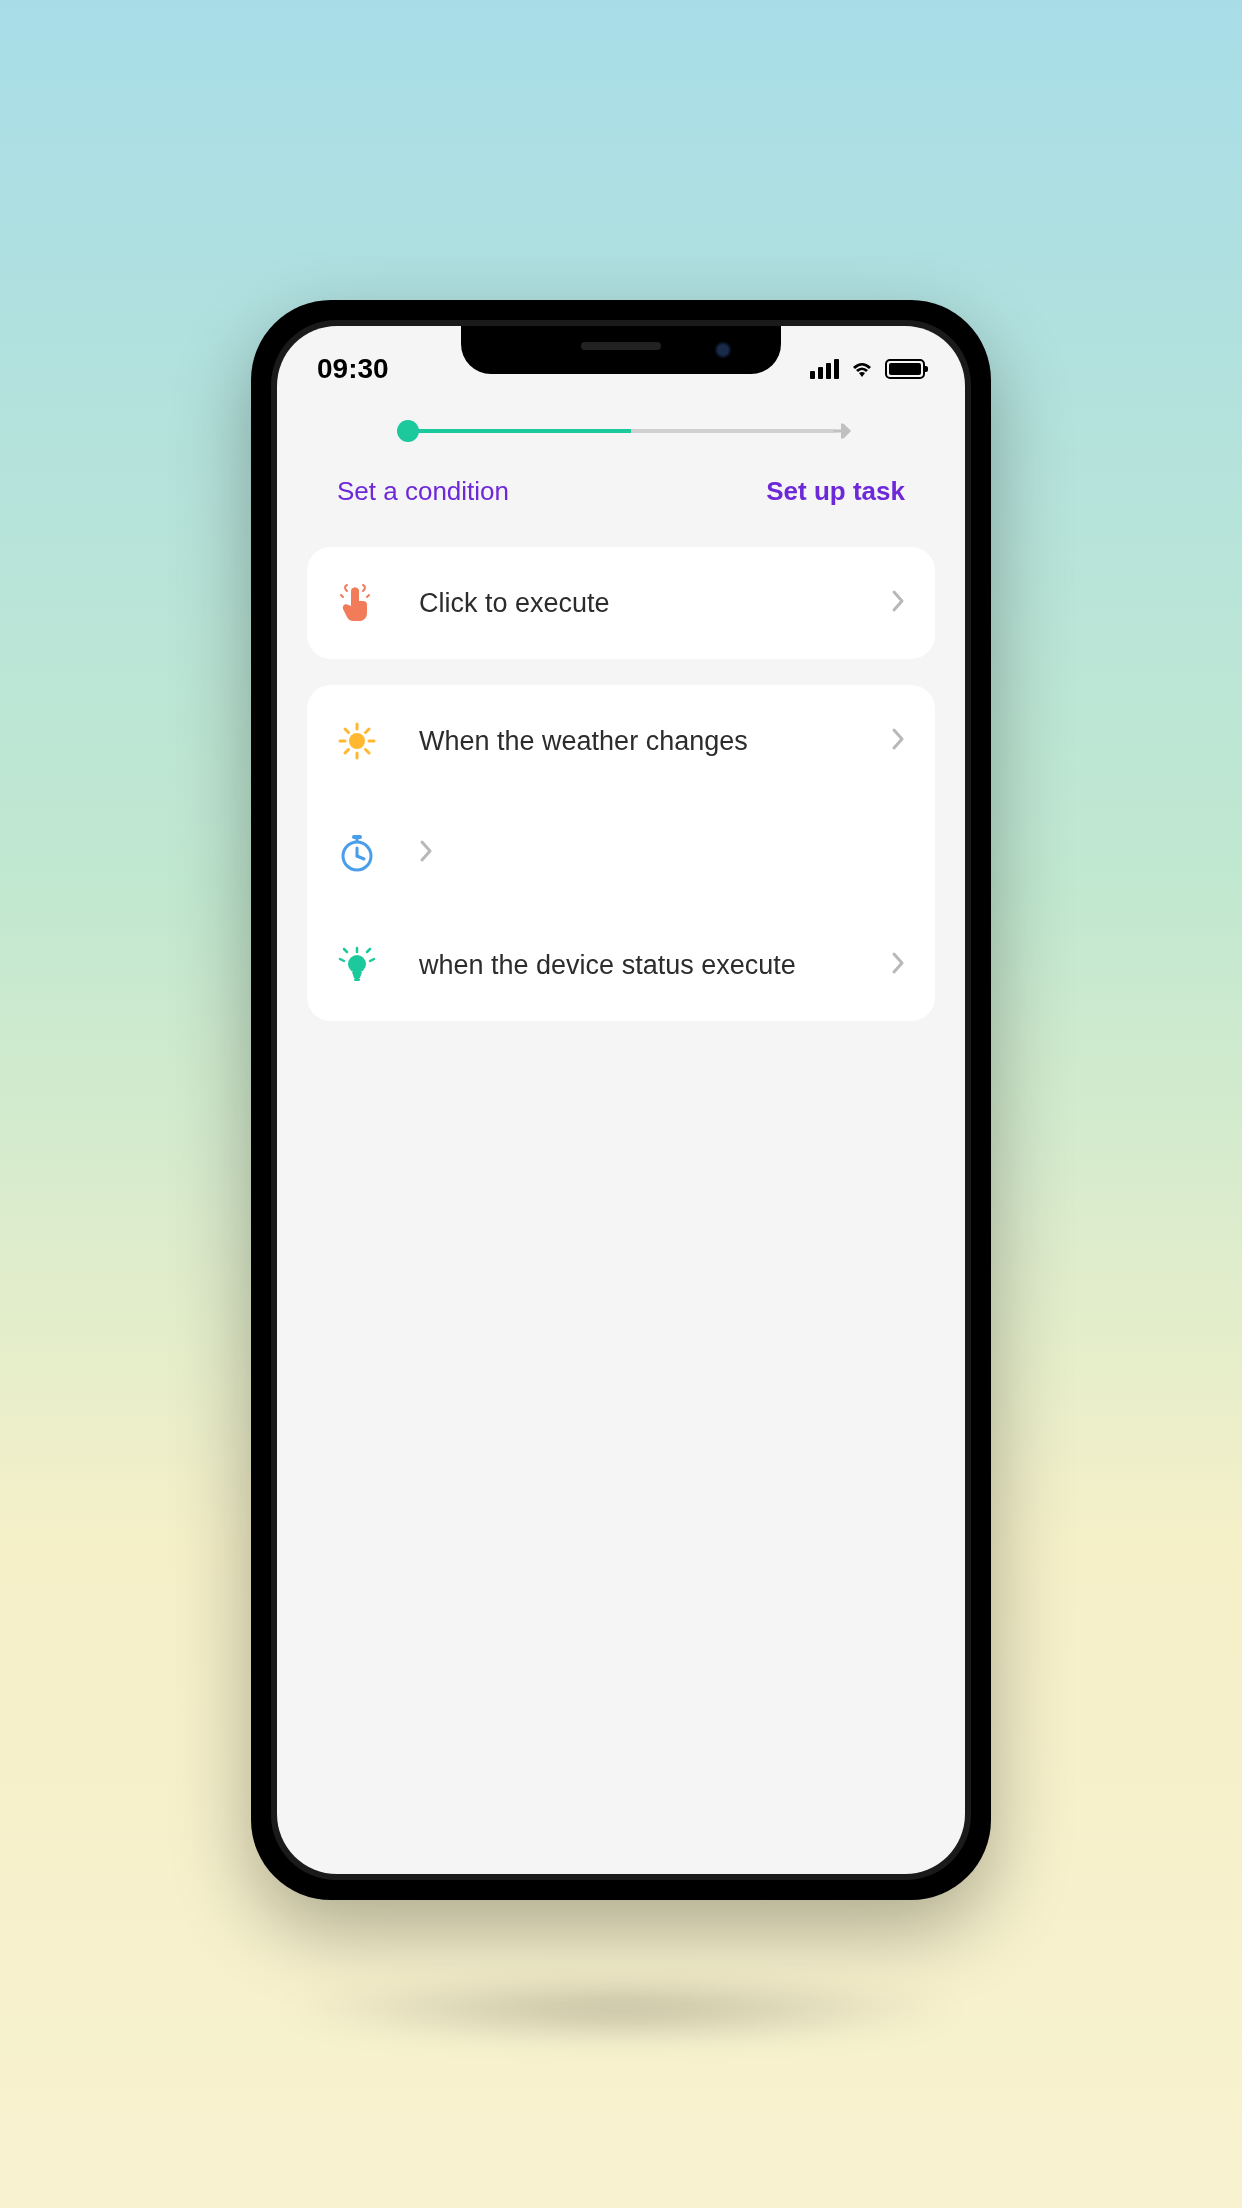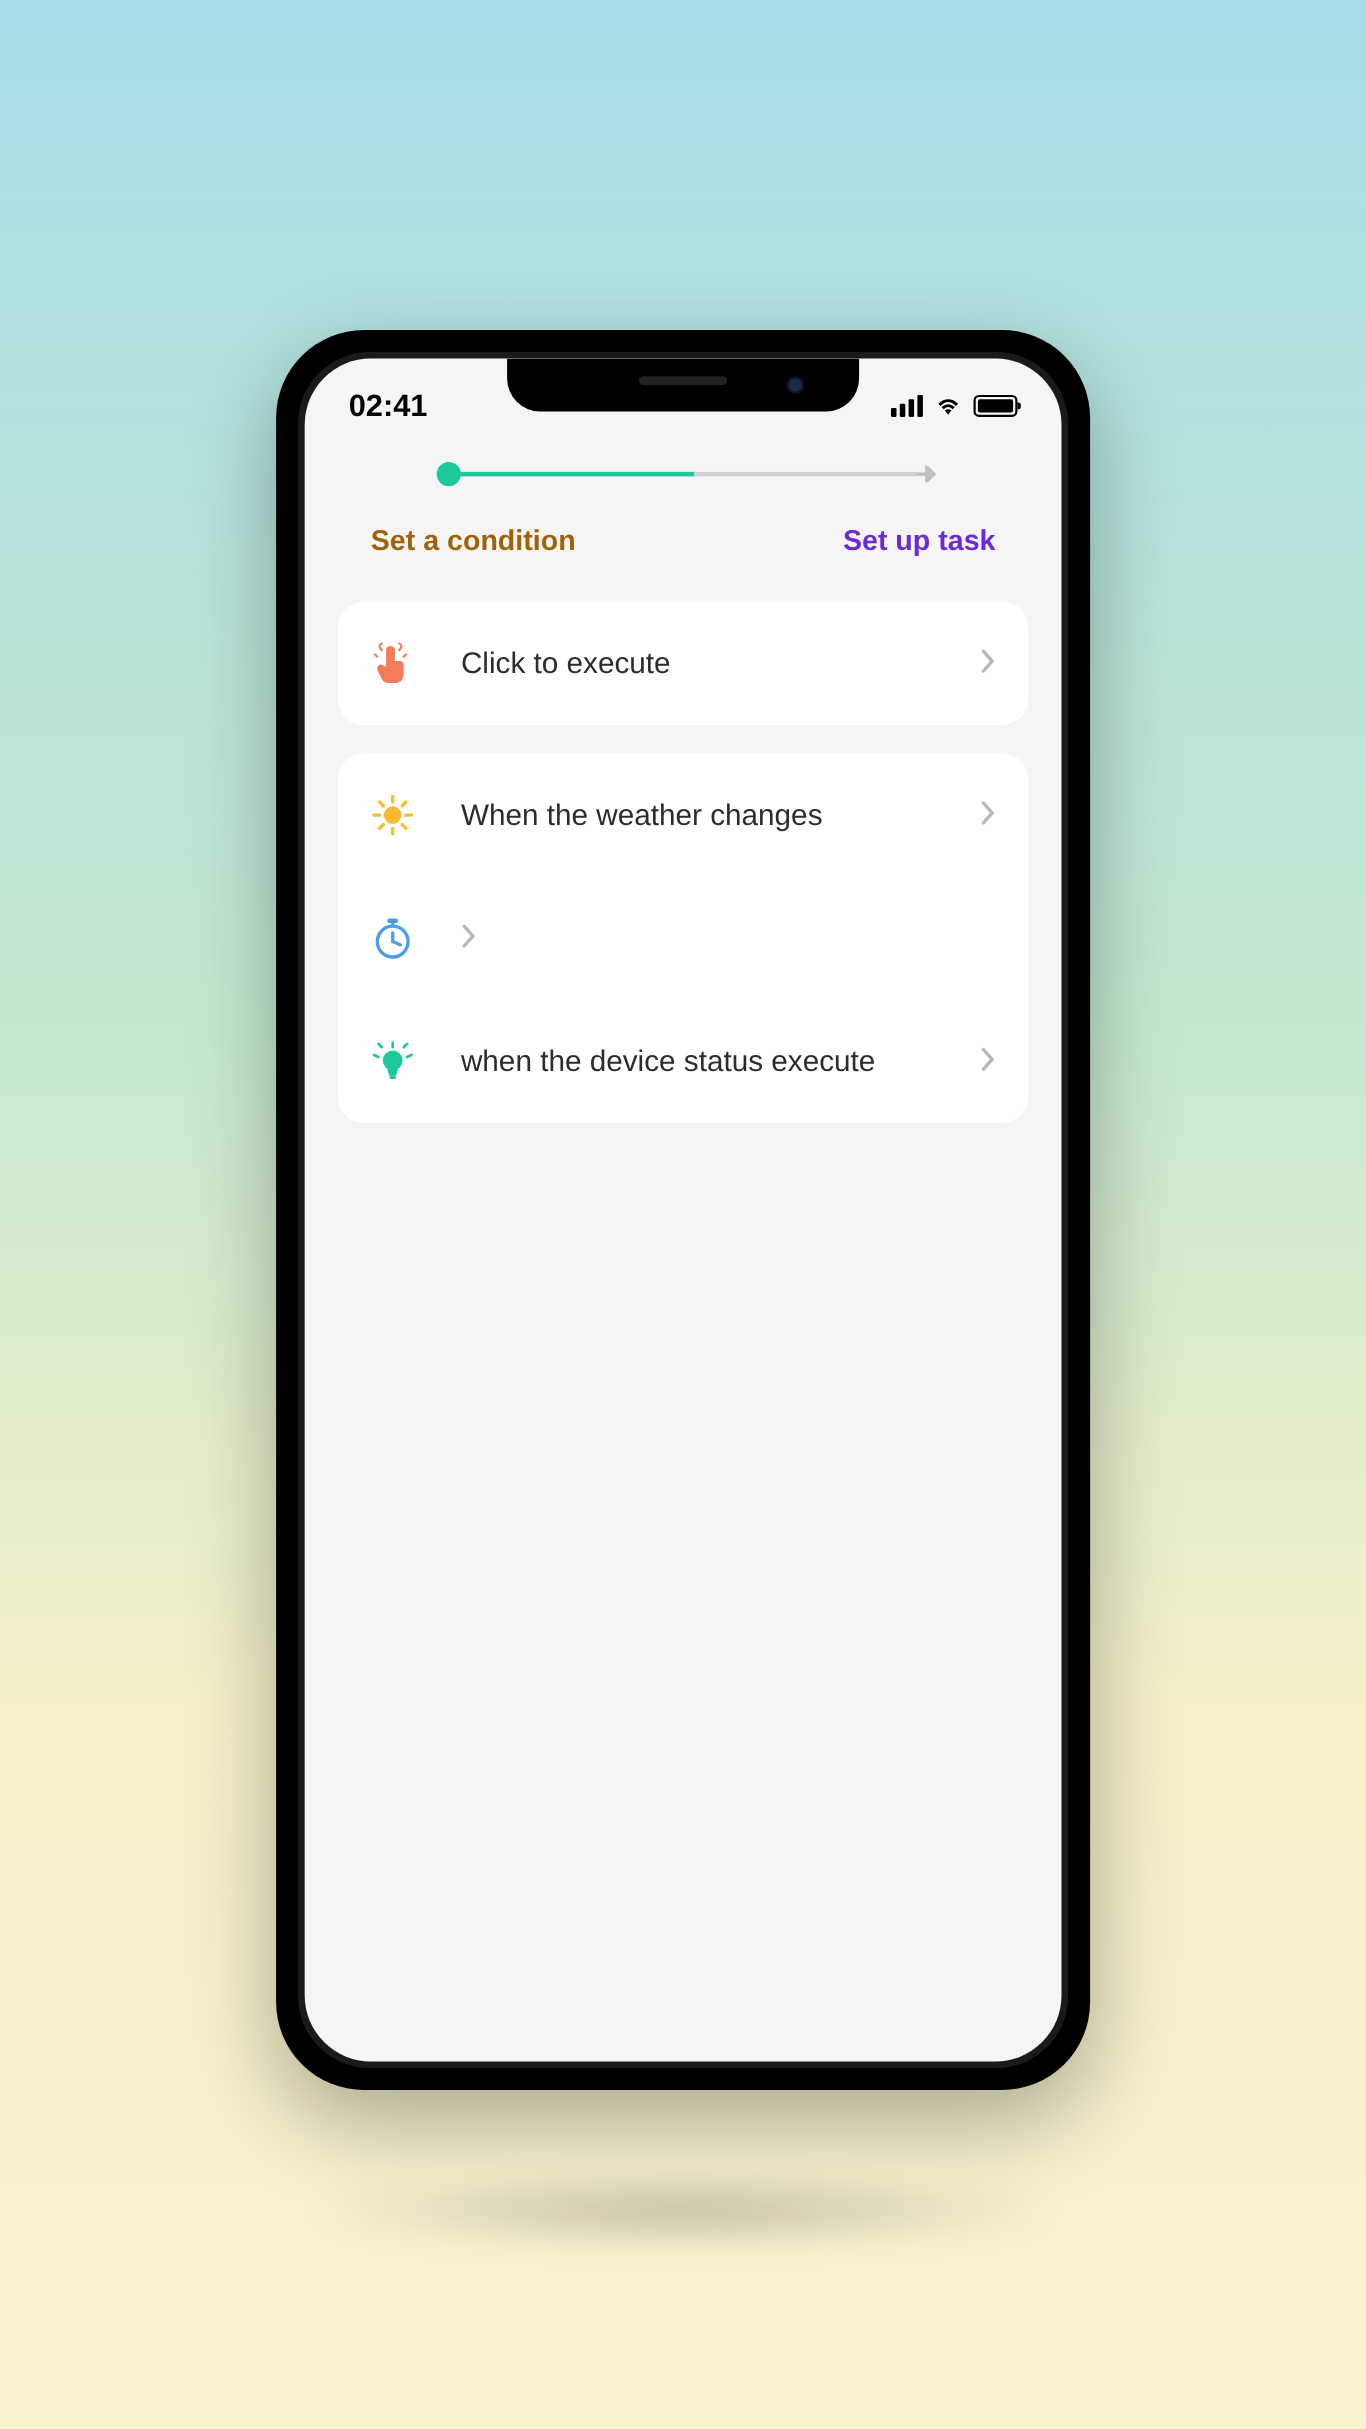--- a/index.html
+++ b/index.html
@@ -198,22 +198,22 @@
       position: absolute;
       top: 5px;
       right: -8px;
     }
     .progress-labels {
       display: flex;
       justify-content: space-between;
     }
     .label-active {
       font-size: 26px;
-      font-weight: 700;
-      color: #a16207;
+      font-weight: 400;
+      color: #6d28d9;
     }
     .label-inactive {
       font-size: 26px;
       font-weight: 600;
       color: #6d28d9;
     }
     .content {
       padding: 0 30px;
     }
     .card {
@@ -253,21 +253,21 @@
 <div class="phone-frame">
   <div class="phone-inner">
     <div class="screen">
 
       <div class="notch">
         <div class="notch-speaker"></div>
         <div class="notch-camera"></div>
       </div>
 
       <div class="status-bar">
-        <div class="status-time">02:41</div>
+        <div class="status-time">09:30</div>
         <div class="status-right">
           <div class="signal-bars">
             <div class="signal-bar"></div>
             <div class="signal-bar"></div>
             <div class="signal-bar"></div>
             <div class="signal-bar"></div>
           </div>
           <div class="wifi-icon">
             <svg width="26" height="20" viewBox="0 0 26 20">
               <path d="M13 18 L10 14 Q13 12 16 14 Z M7 11 Q13 6 19 11 L17 13 Q13 9 9 13 Z M4 8 Q13 0 22 8 L20 10 Q13 3 6 10 Z" fill="#000"></path>

